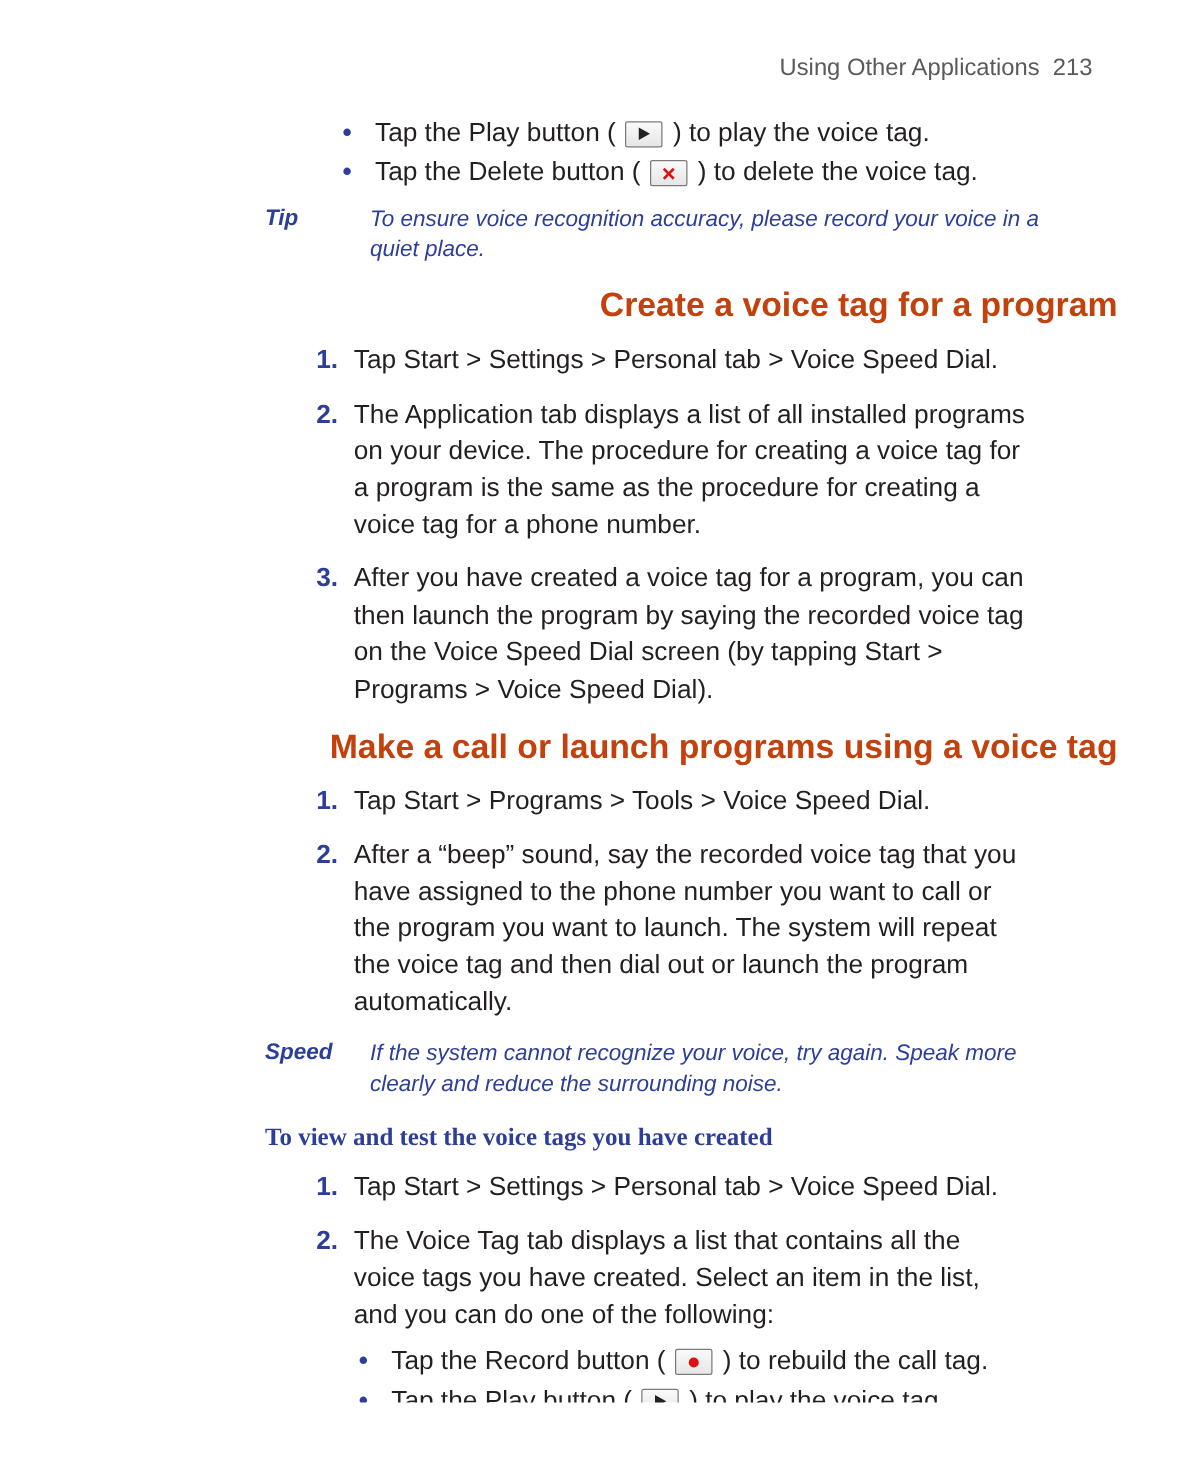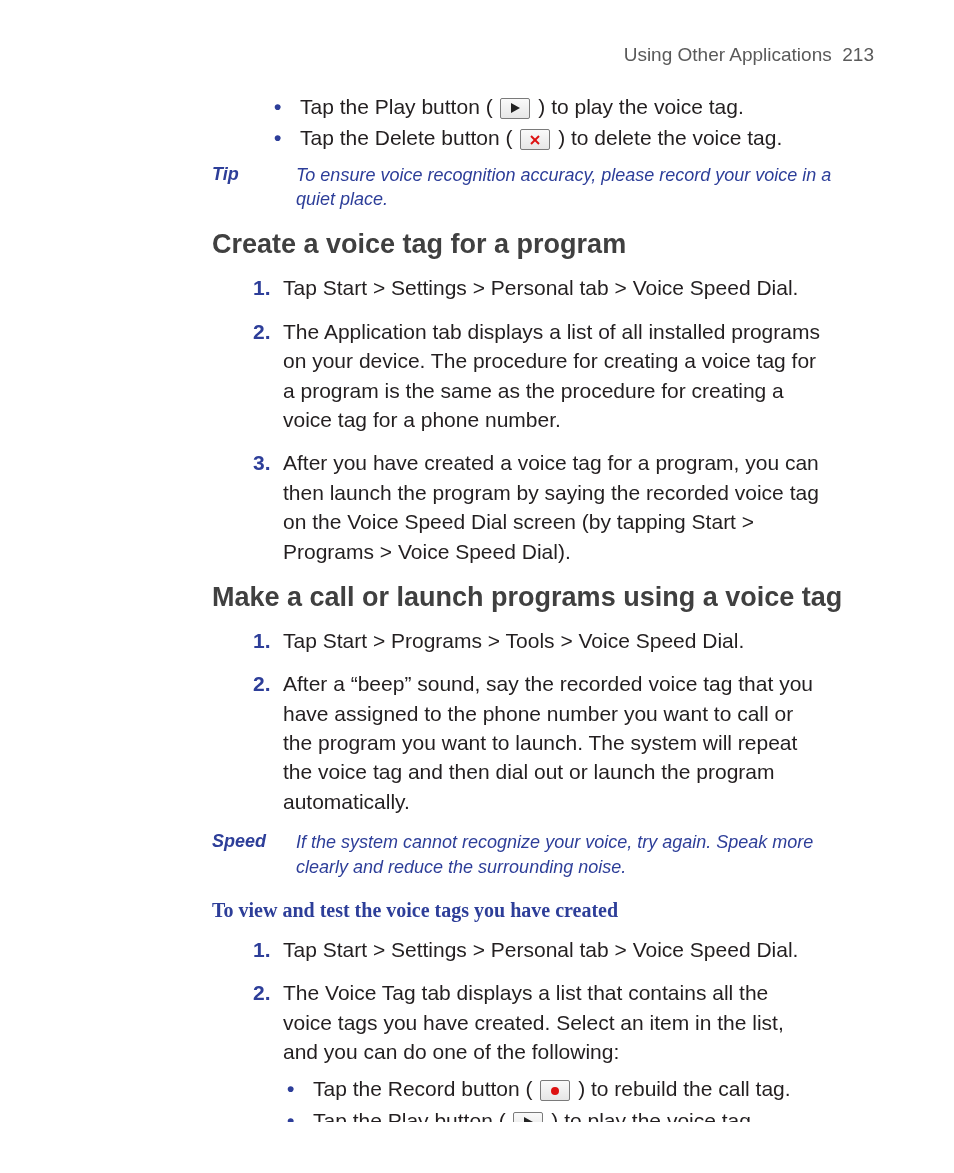--- a/index.html
+++ b/index.html
@@ -58,25 +58,26 @@
     font-size: 18px;
     padding-top: 1px;
   }
   .tip-text, .note-text {
     color: #2d3e99;
     font-size: 18px;
     line-height: 1.35;
     padding-right: 40px;
   }
   h2.section {
-    color: #404040;
+    color: #c2410c;
     font-size: 27px;
     font-weight: bold;
     margin: 16px 0 6px 0;
     padding-left: 152px;
+    text-align: right;
   }
   h3.subhead {
     color: #2d3e99;
     font-size: 20px;
     font-weight: bold;
     margin: 20px 0 4px 0;
     padding-left: 152px;
     font-family: Liberation Serif, serif;
   }
   ol.num {

